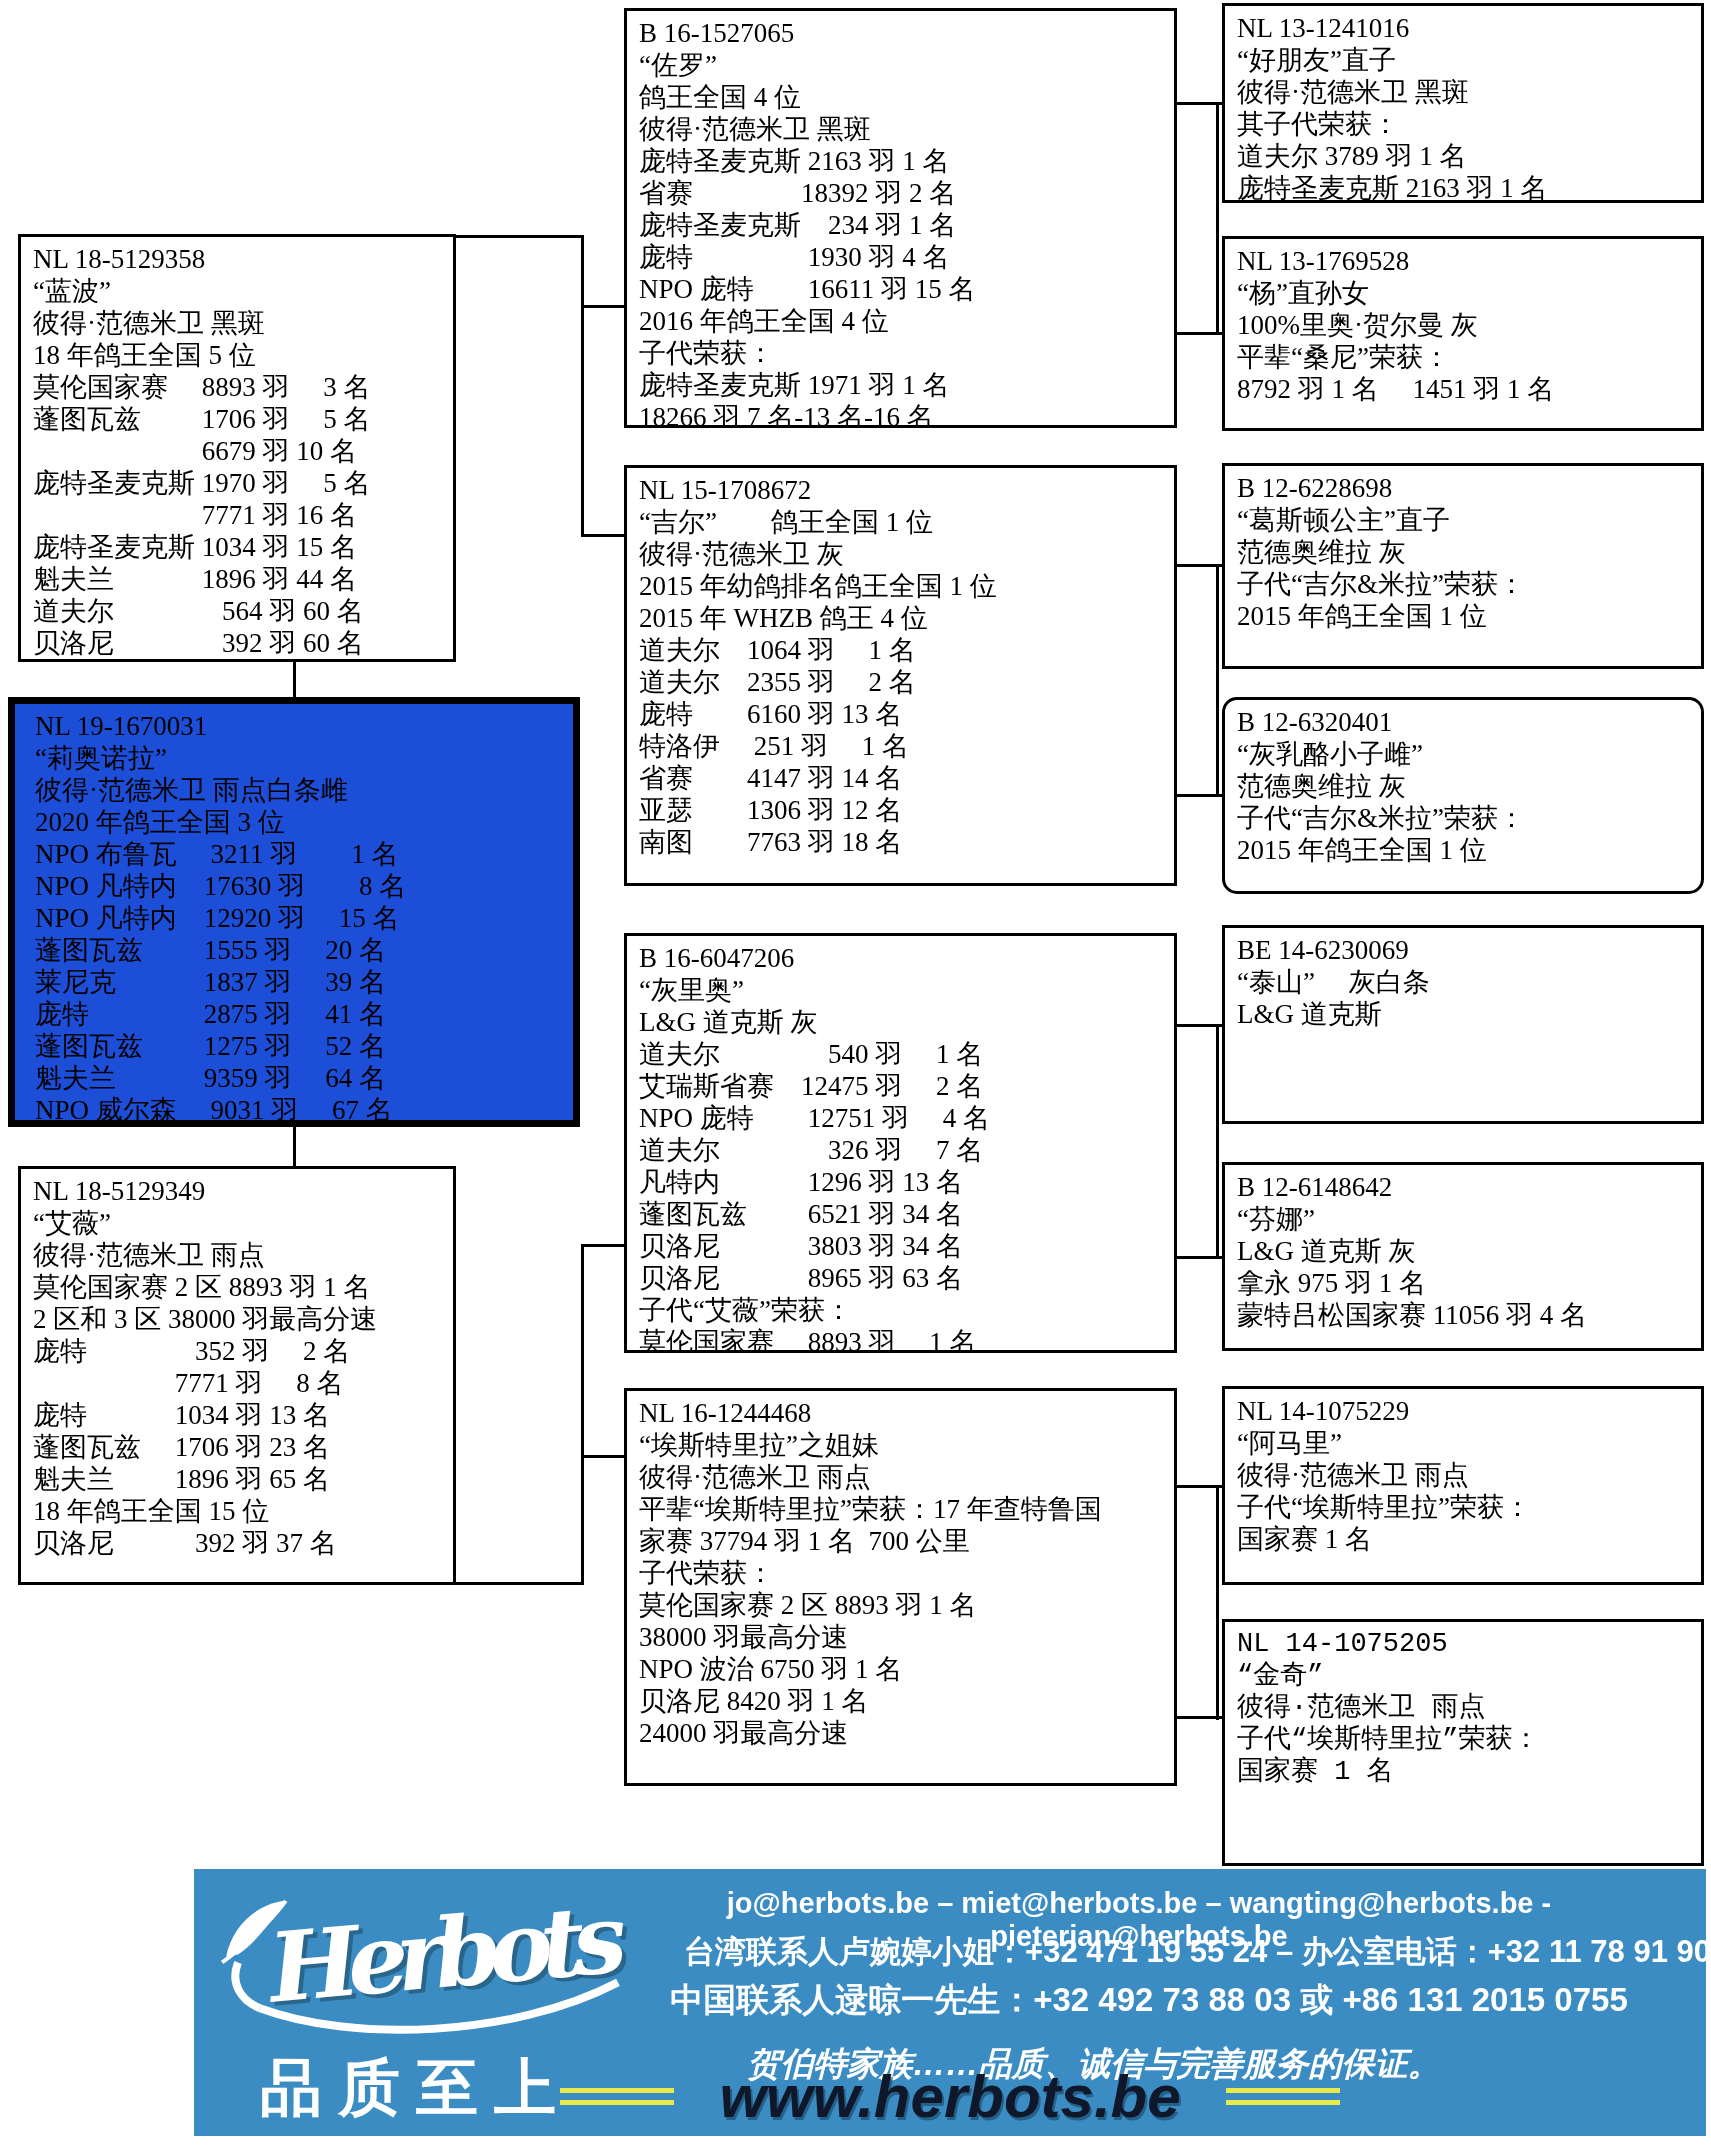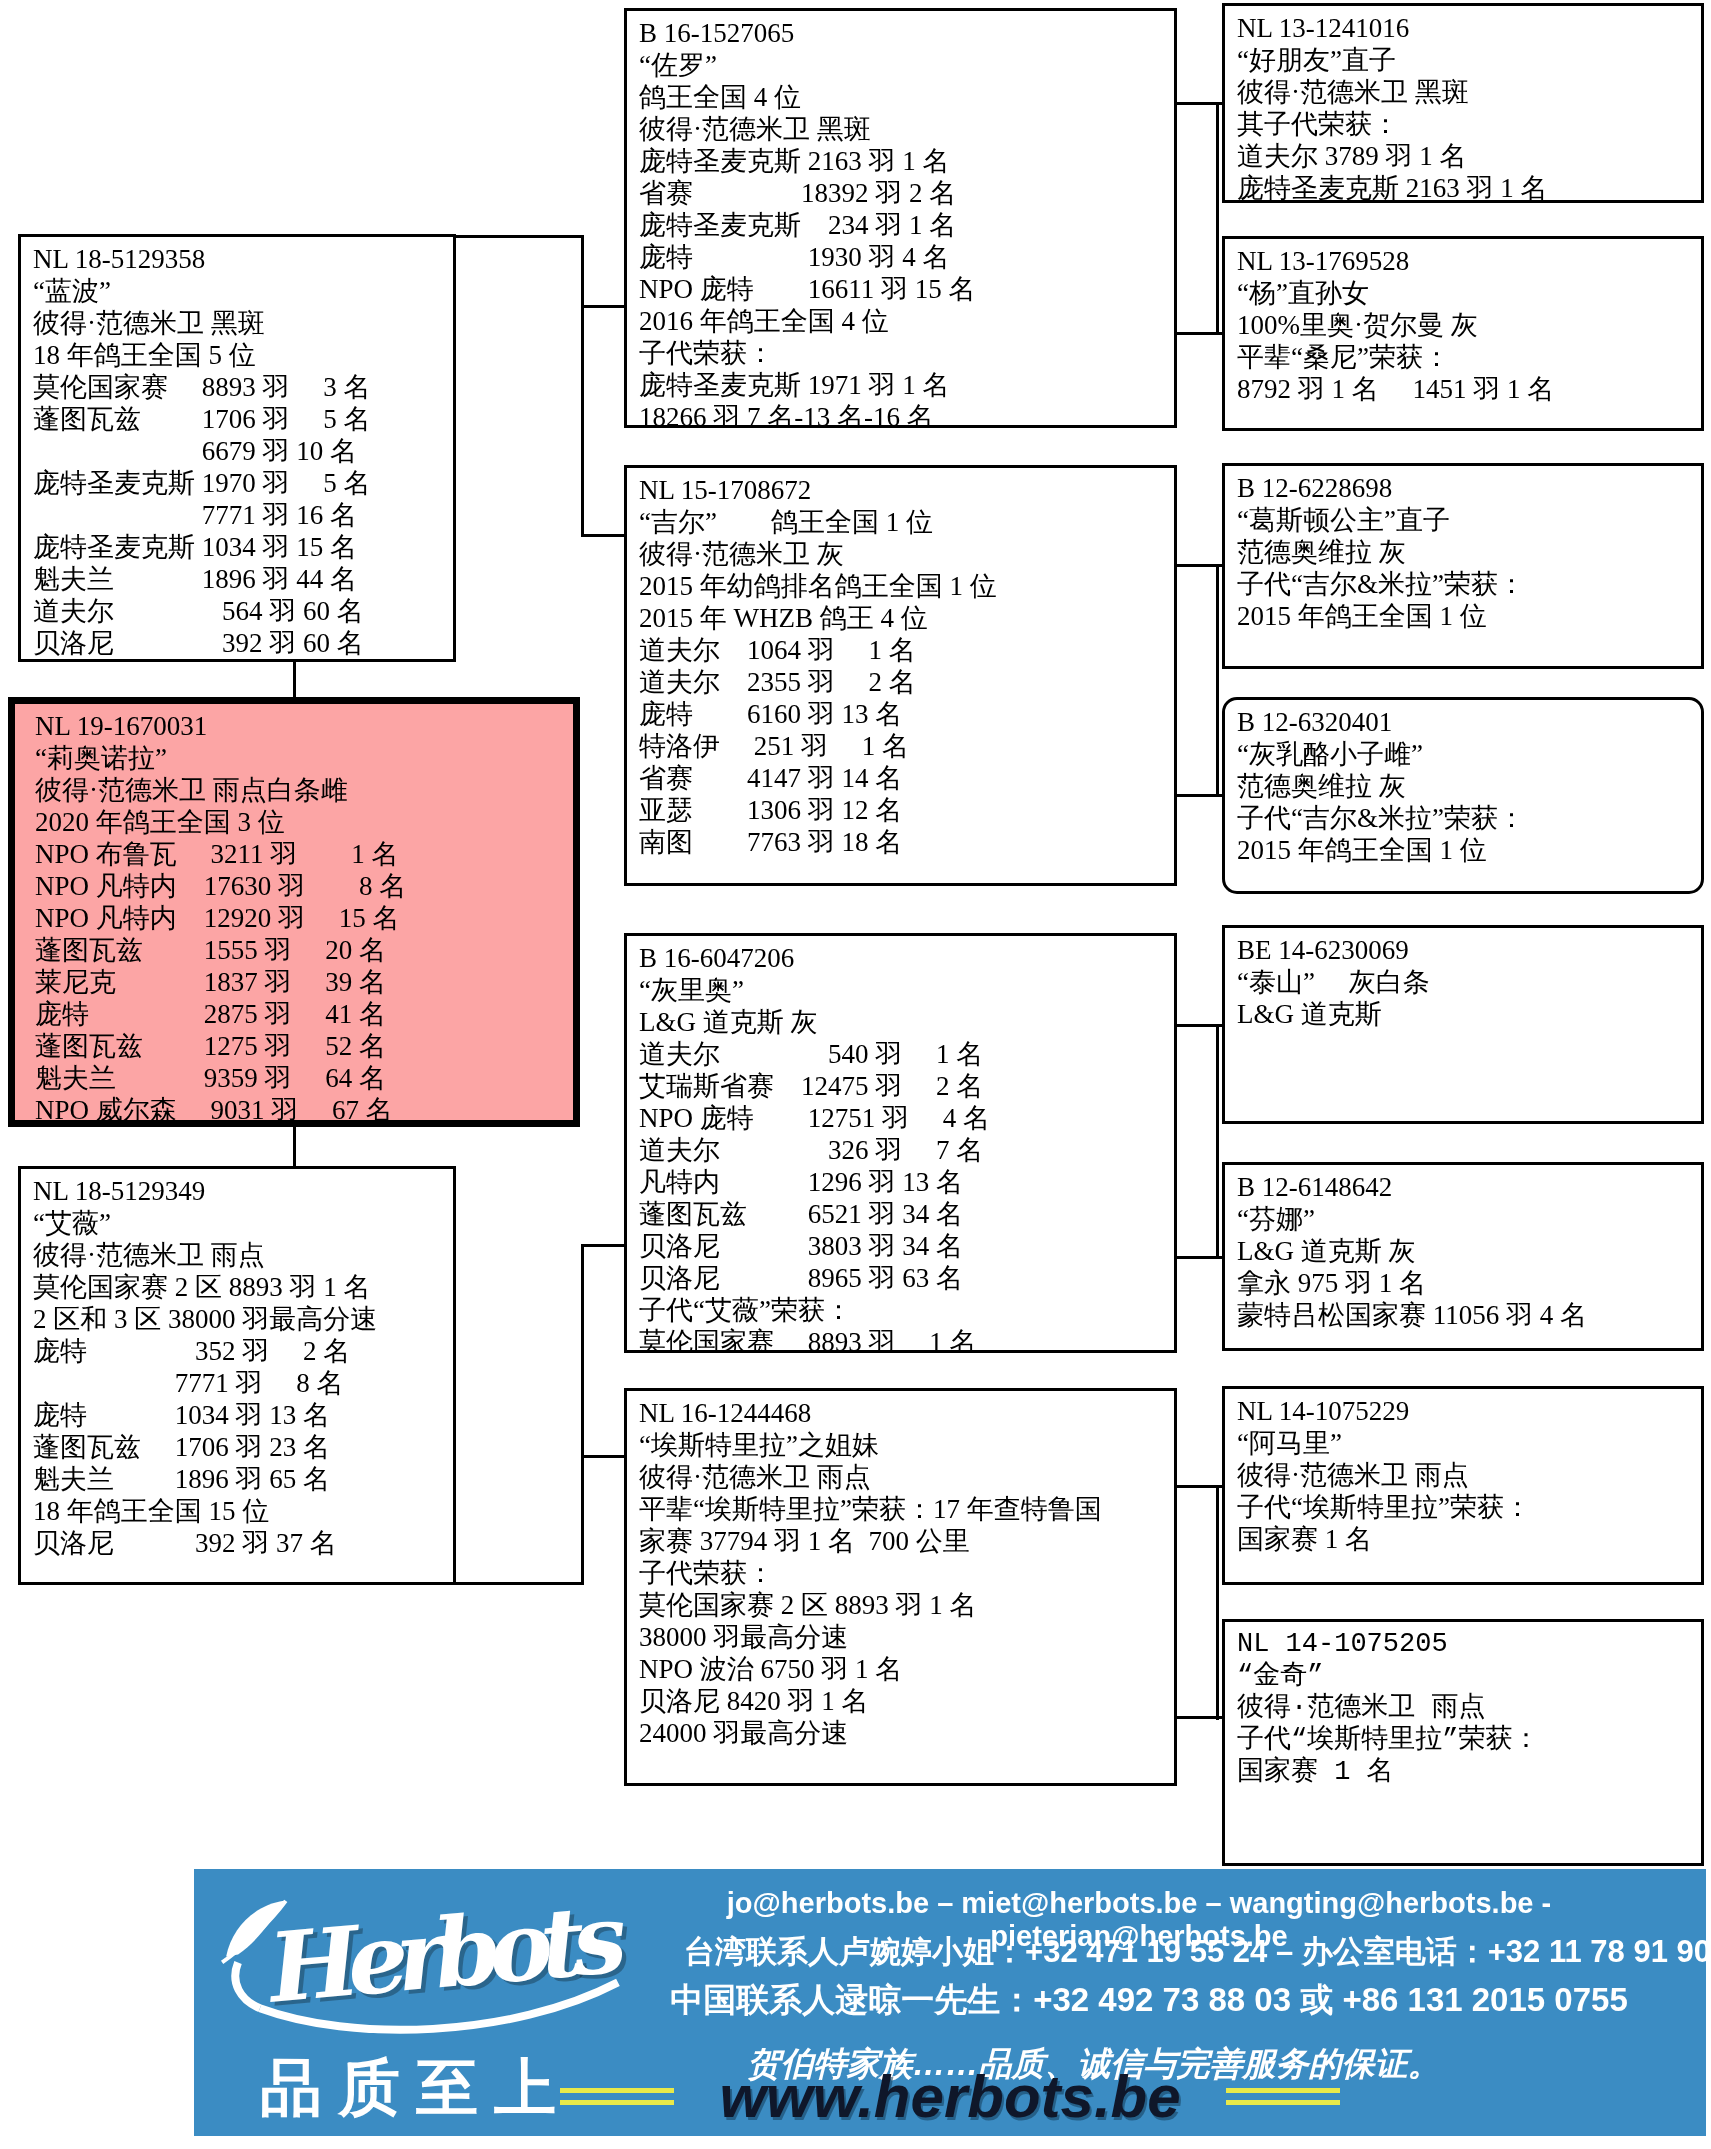--- a/index.html
+++ b/index.html
@@ -1,21 +1,21 @@
 <!DOCTYPE html>
 <html><head>
 <meta charset="utf-8">
 <style>
   html,body{margin:0;padding:0;background:#fff;}
   #stage{position:relative;width:1711px;height:2149px;background:#ffffff;overflow:hidden;
          font-family:"Liberation Serif","DejaVu Serif",serif;color:#000;}
   .box{position:absolute;border:3px solid #000;background:#fff;padding:6px 8px 0 12px;
        font-size:27px;line-height:32px;white-space:pre-wrap;overflow:hidden;box-sizing:border-box;}
   .box .ln{white-space:pre-wrap;}
-  .subject{background:#fca5a5;border-width:7px;padding-left:20px;}
+  .subject{background:#1d4ed8;border-width:7px;padding-left:20px;}
   .hline,.vline{position:absolute;background:#000;}
   .hline{height:3px;}
   .vline{width:3px;}
   
   #banner{position:absolute;left:194px;top:1869px;width:1512px;height:267px;overflow:hidden;}
   .b-abs{position:absolute;}
   .b-white{color:#fff;font-family:"Liberation Sans","DejaVu Sans",sans-serif;font-weight:700;}
   .b-emails{left:383px;top:18px;width:1124px;text-align:center;font-size:29px;}
   .b-taiwan{left:393px;top:62px;width:1124px;text-align:right;font-size:31px;}
   .b-china{left:393px;top:109px;width:1124px;text-align:center;font-size:33px;}

